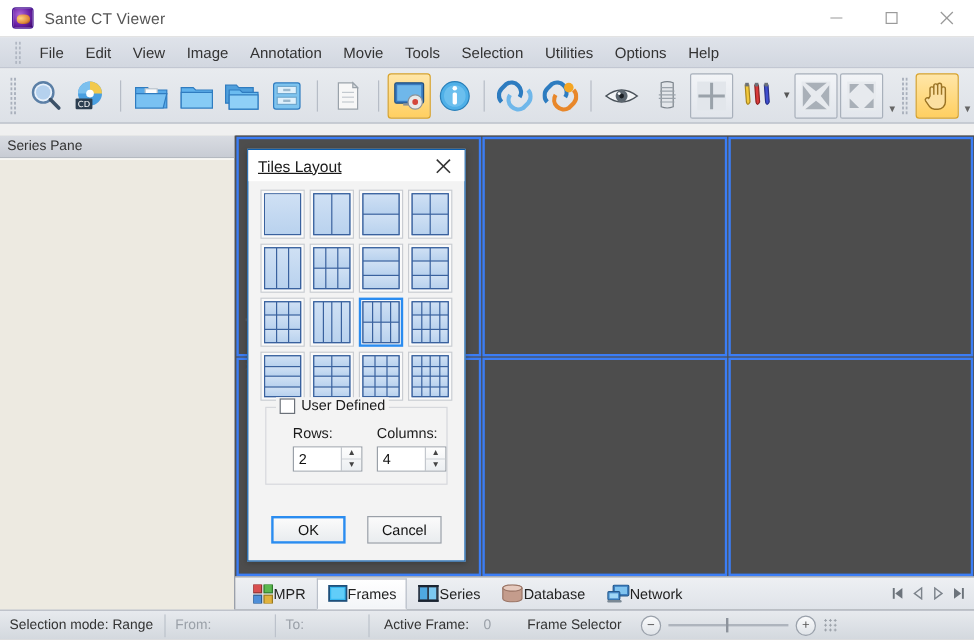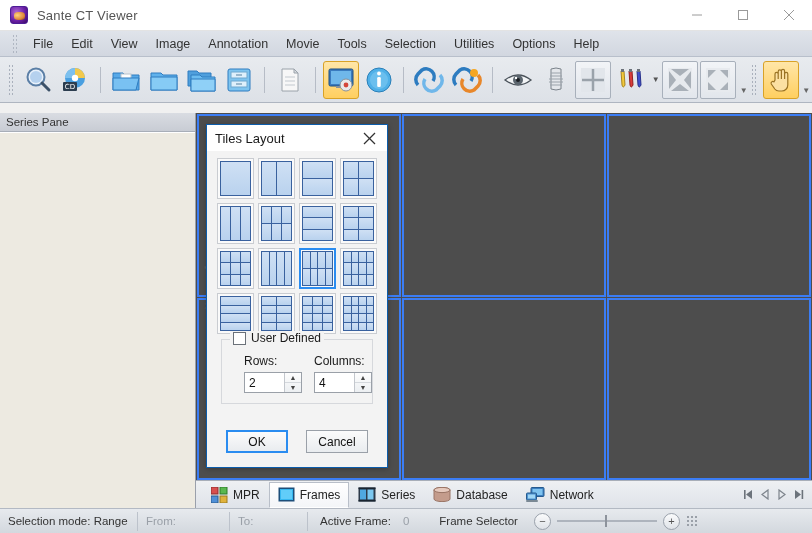--- a/index.html
+++ b/index.html
@@ -92,21 +92,21 @@
     font-family:"DejaVu Sans", sans-serif; pointer-events:none; line-height:1;
   }
   .wm small { display:block; font-size:10px; letter-spacing:2px; margin-top:4px; color:#565656;}
 
   
   .tabbar {
     height: 28px; background: linear-gradient(#eef0f3,#dfe3e9);
     border-top:1px solid #a8aeb8;
     display:flex; align-items:center; padding-left:6px;
   }
-  .tab { display:flex; align-items:center; gap:5px; height:26px; padding:0 8px;
+  .tab { display:flex; align-items:center; gap:0; height:26px; padding:0 8px;
          font-size:12px; color:#222; border:1px solid transparent; }
   .tab.active { background: linear-gradient(#ffffff,#f3f5f8); border:1px solid #b9bfc9; border-bottom-color:#fff; }
   .navbtns { margin-left:auto; display:flex; gap:2px; padding-right:6px; }
   .navb { width:15px; height:18px; display:flex; align-items:center; justify-content:center; }
 
   
   .statusbar {
     position:absolute; left:0; right:0; bottom:0; height:25px;
     background: linear-gradient(#e7eaee,#d3d8de);
     border-top:1px solid #b3b9c3;
@@ -125,21 +125,21 @@
      background-image: radial-gradient(#9aa0a8 1px, transparent 1px);
      background-size:4px 4px;}
 
   
   .dialog {
     position:absolute; left:206px; top:124px; width:182px; height:344px;
     background:#f3f3f3; border:1px solid #0b5cab; box-shadow: 0 1px 5px rgba(0,0,0,.25);
     display:flex; flex-direction:column;
   }
   .dlg-title { height:26px; background:#ffffff; display:flex; align-items:center;
-               padding:0 8px; font-size:13px; color:#1a1a1a; }
+               padding:0 8px; font-size:13px; color:#1a1a1a;text-decoration:underline; }
   .dlg-close { margin-left:auto; width:20px; height:20px; display:flex;
                align-items:center; justify-content:center; }
   .dlg-inner { padding: 7px 9px 0 9px; }
   .layout-grid { display:grid; grid-template-columns: repeat(4, 37px);
                  grid-auto-rows: 41px; gap: 4px 4px; justify-content:center; }
   .lt {
     width:37px; height:41px; border:1px solid #c9ccd1; background:#fafafa;
     display:flex; align-items:center; justify-content:center; padding:2px;
   }
   .lt.sel { border:2px solid #2a8cf0; padding:1px; }

